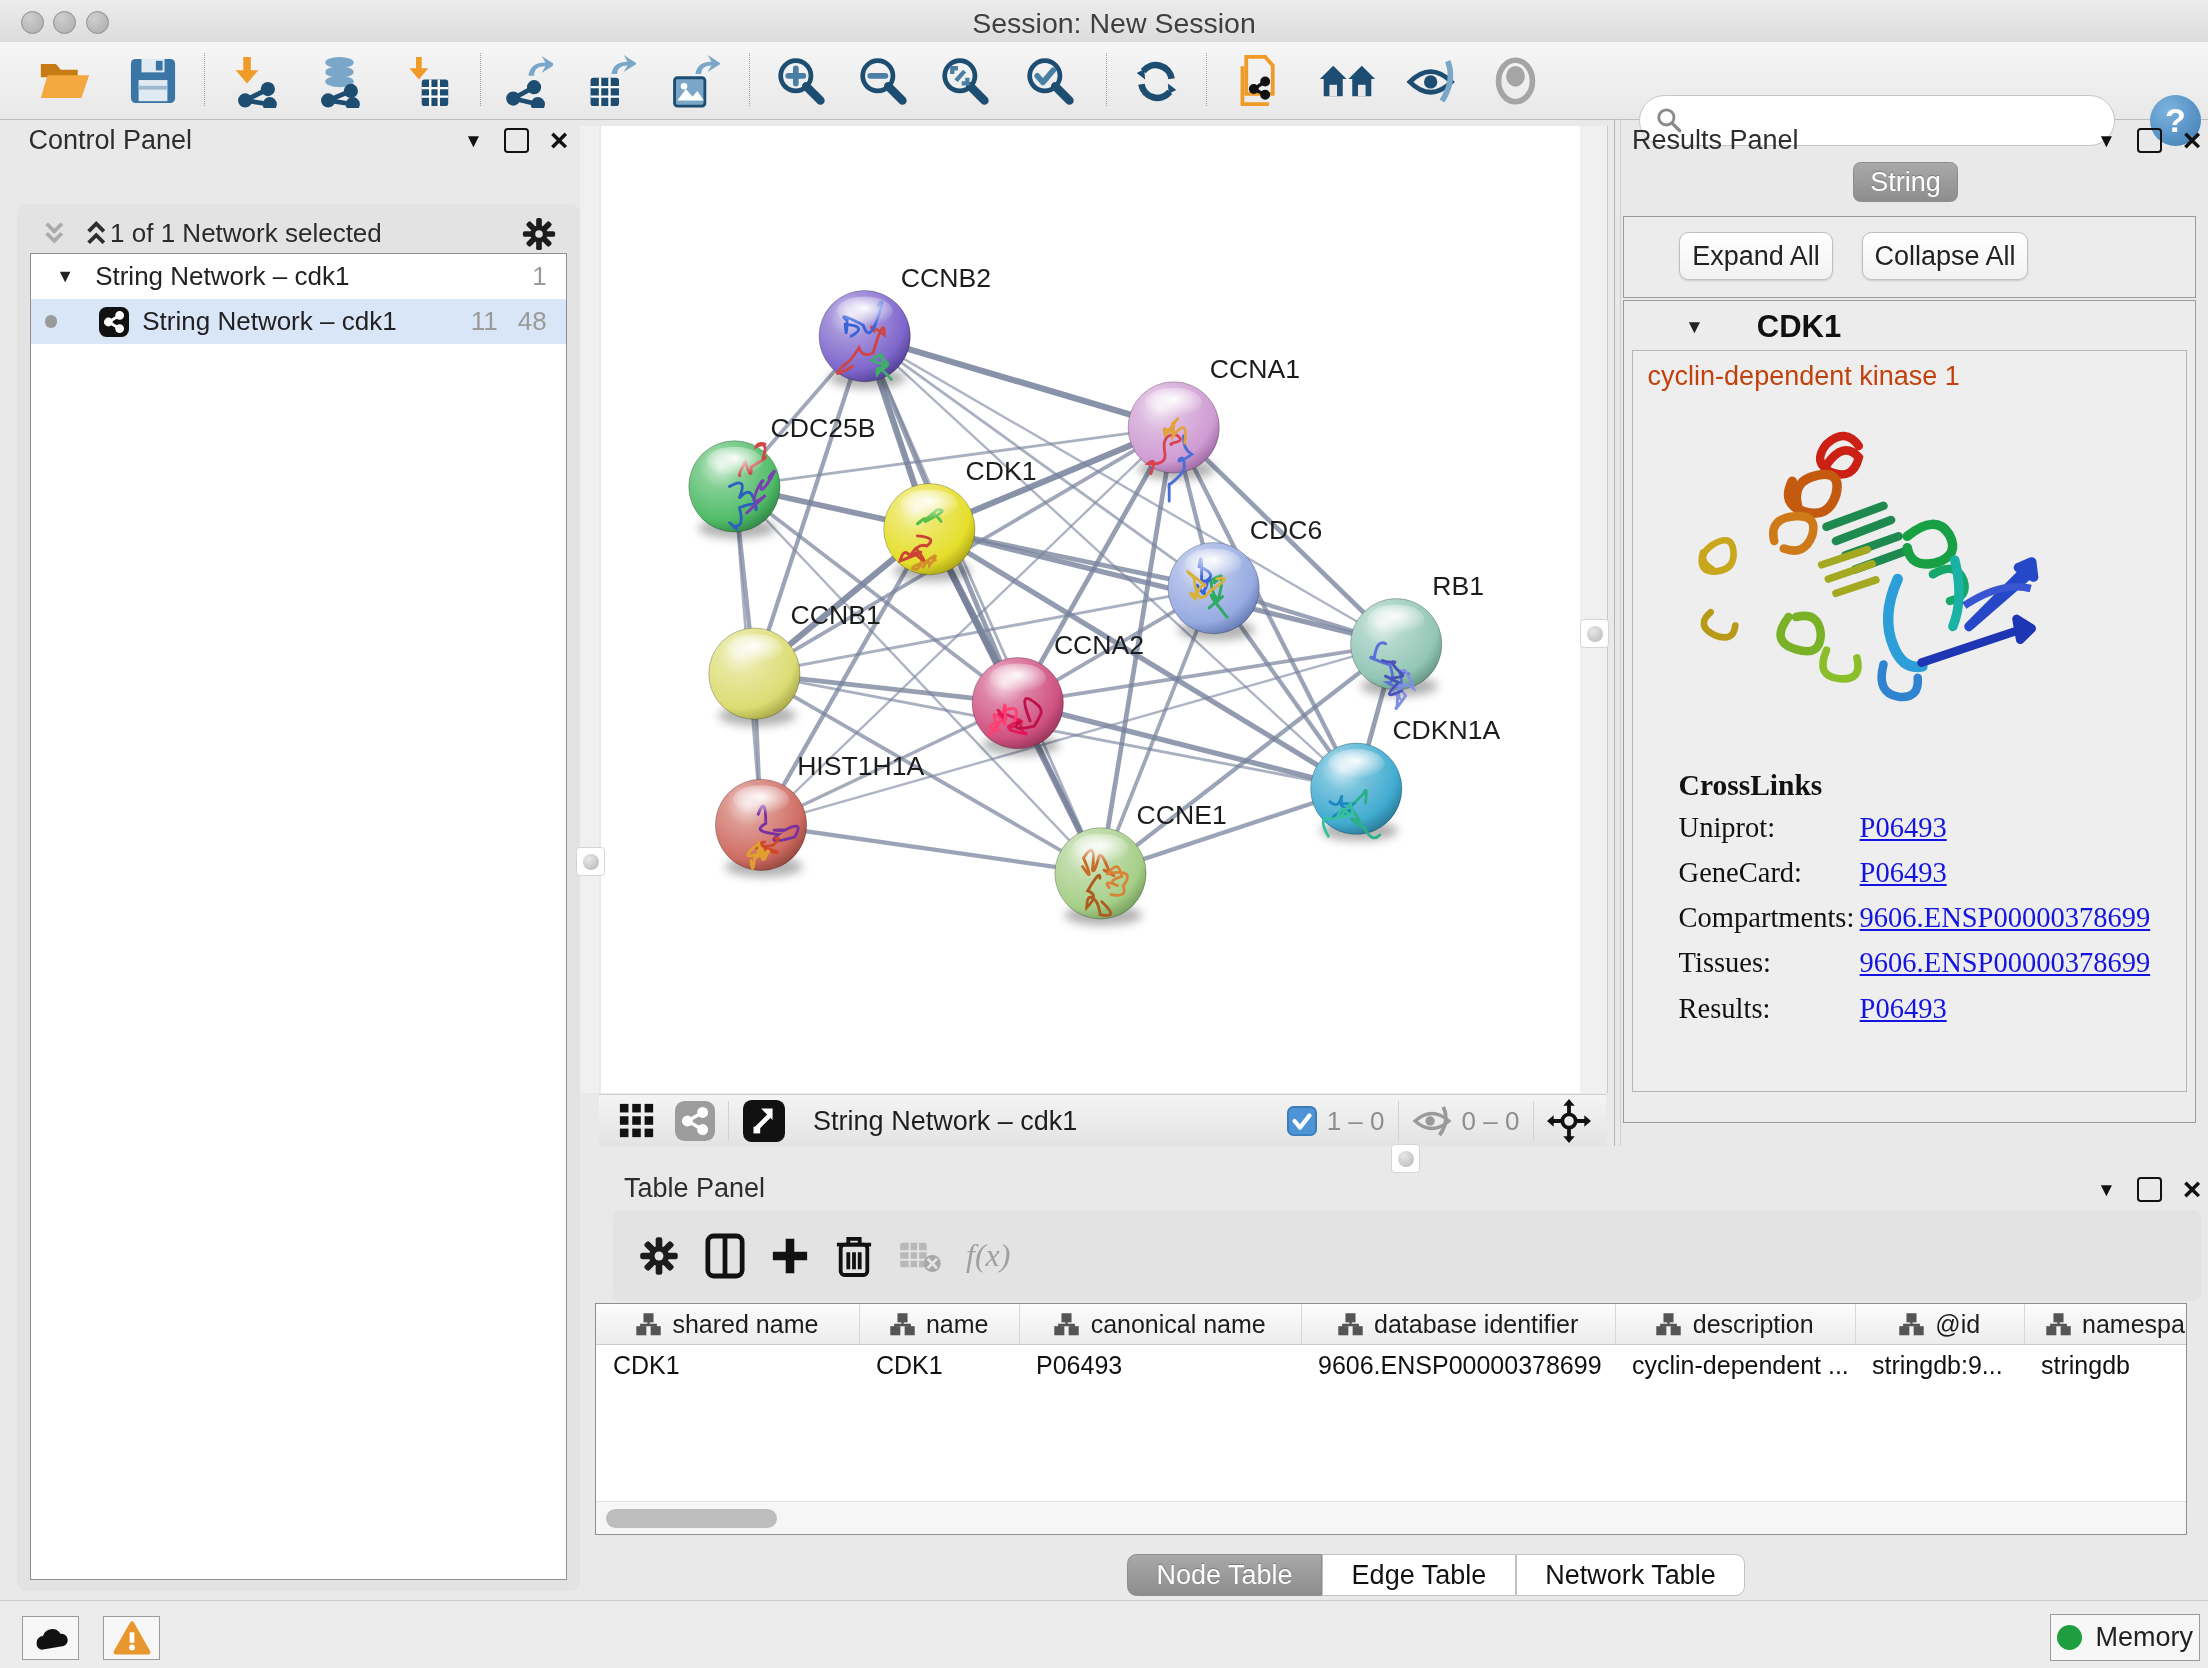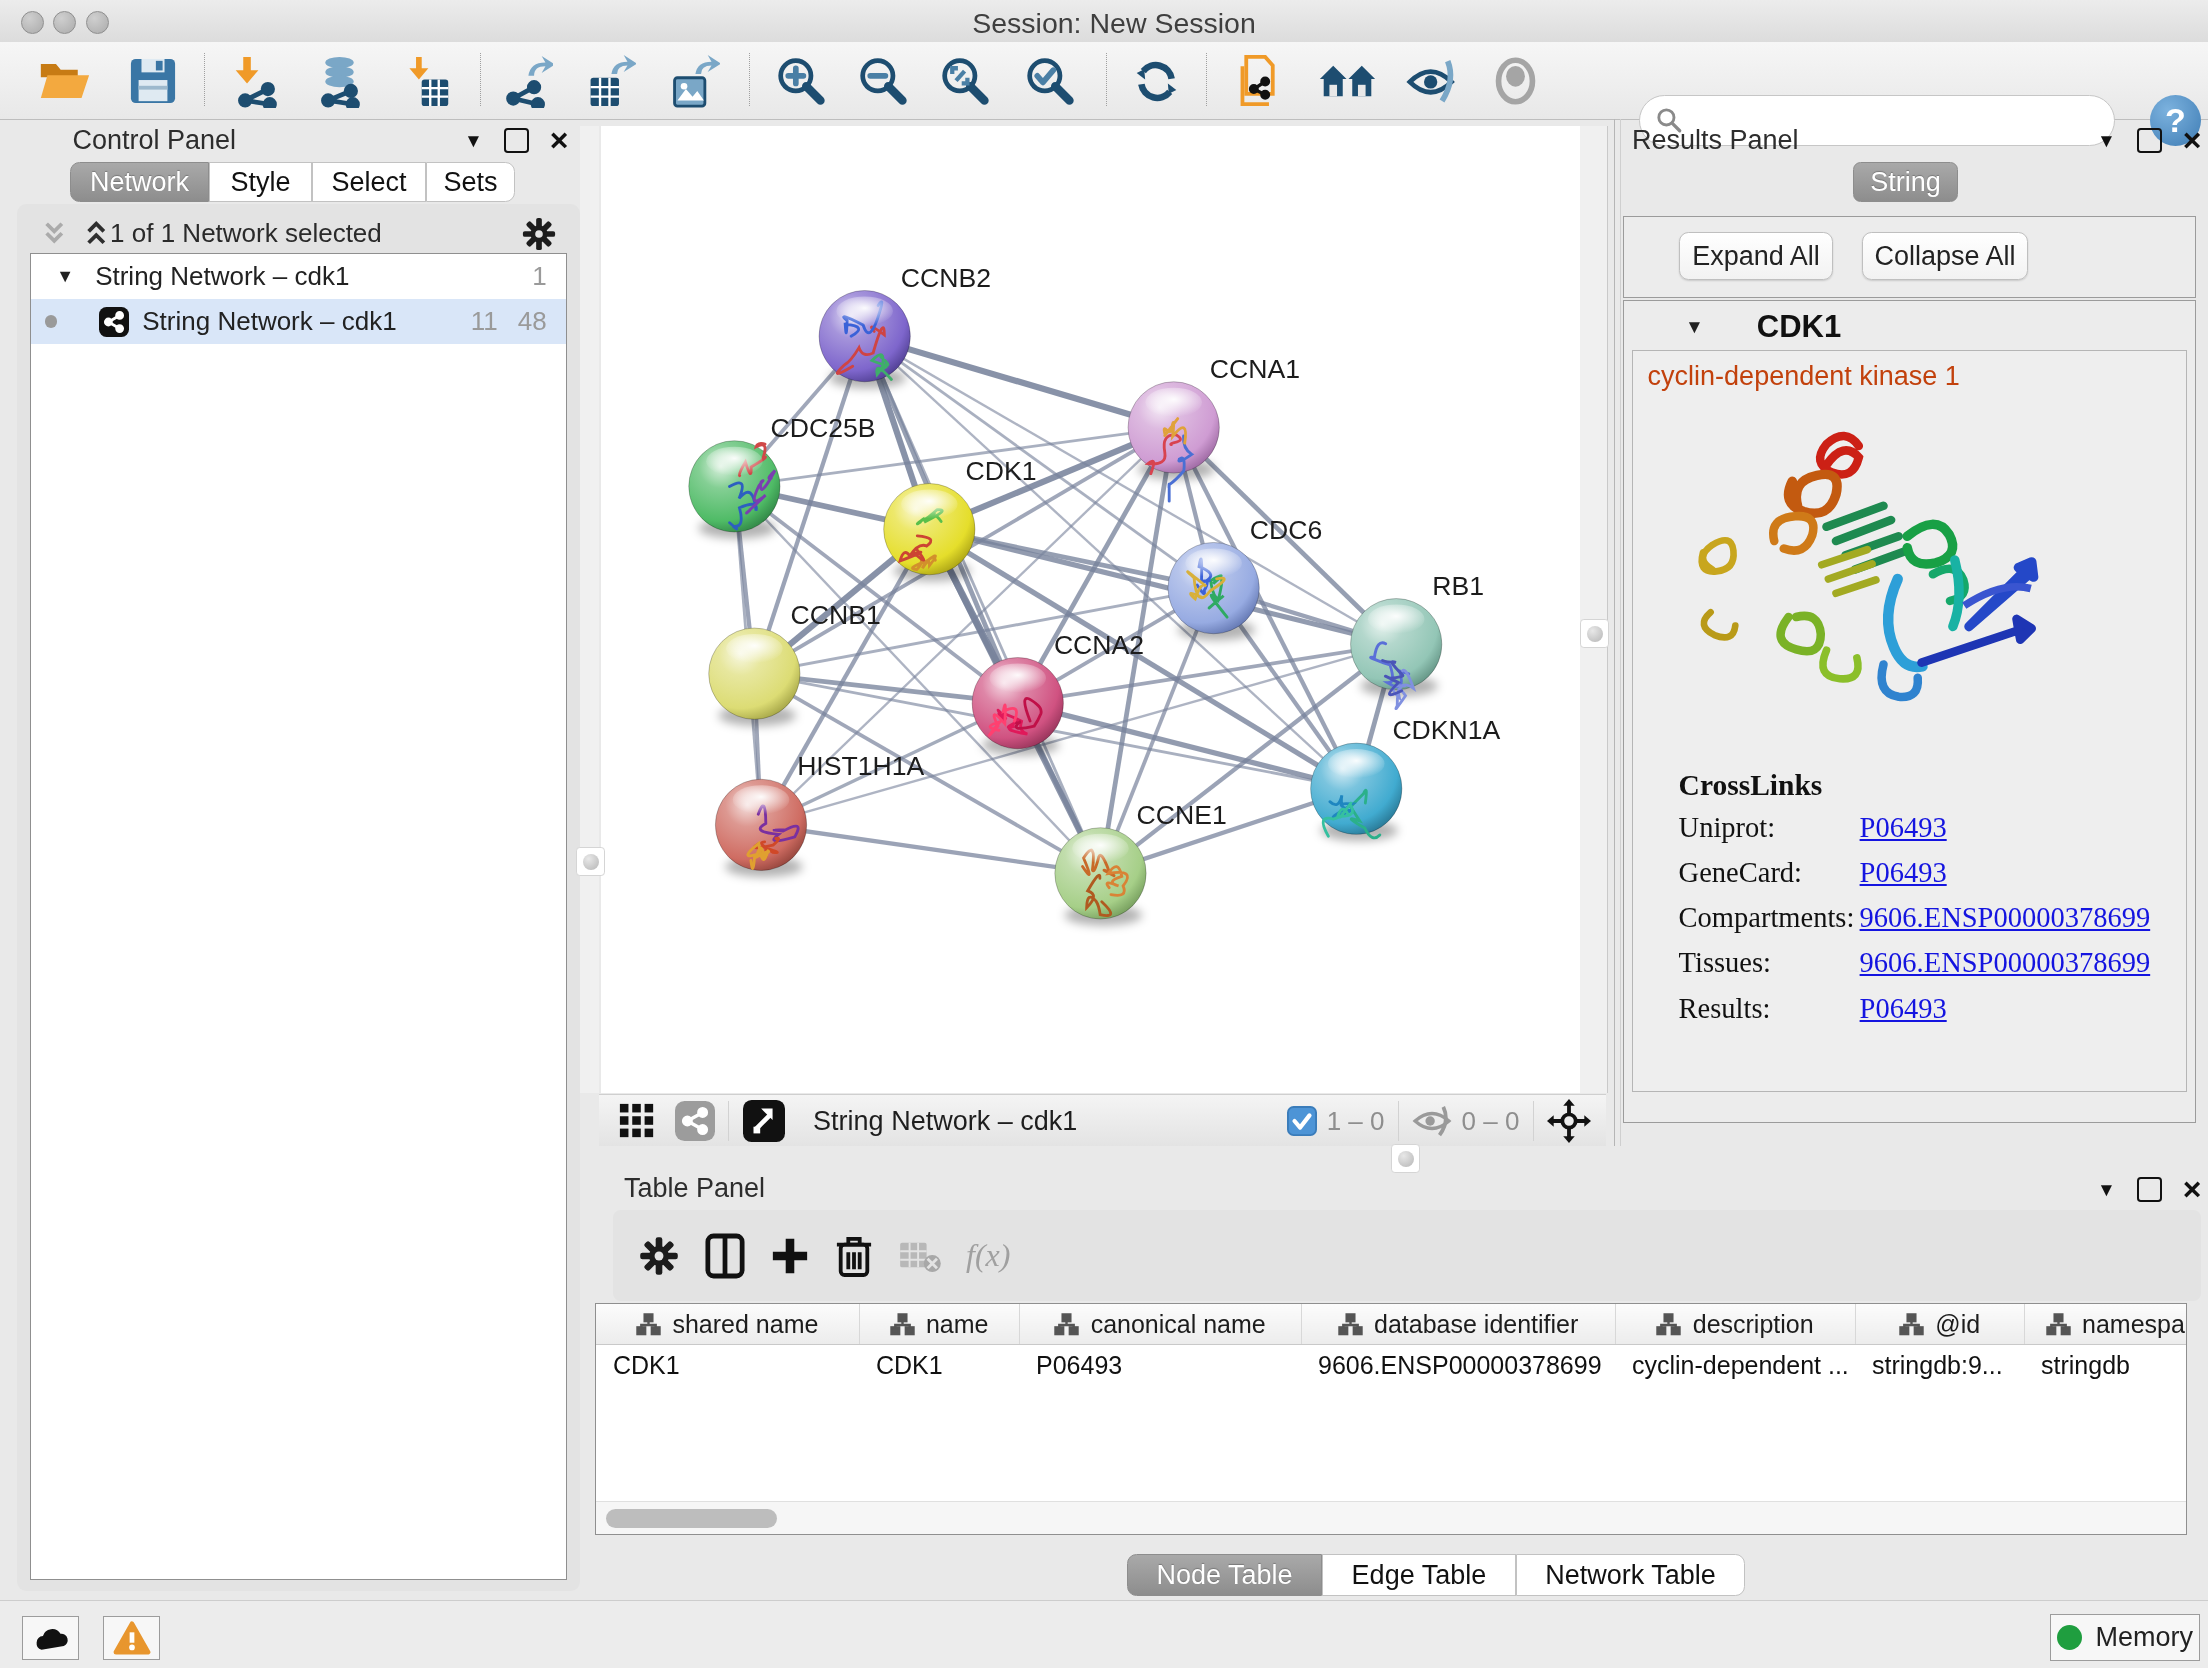--- a/index.html
+++ b/index.html
@@ -25,21 +25,21 @@
   
   .panel-title{font-size:27px;color:#2d2d2d;}
   .panel-btns{position:absolute;display:flex;align-items:center;gap:21px;}
   .pb-arrow{font-size:19px;color:#111;}
   .pb-float{width:21px;height:21px;border:2.9px solid #111;border-radius:3.8px;}
   .pb-close{font-size:32px;font-weight:900;color:#111;line-height:21px;}
   .seg-tab{height:40px;display:flex;align-items:center;justify-content:center;font-size:27px;
            background:#fff;border:1px solid #c2c2c2;cursor:pointer;color:#111;box-sizing:border-box;}
   .seg-sel{background:linear-gradient(#a9a9a9,#8d8d8d);color:#fff;text-shadow:0 -1px 1px rgba(0,0,0,.25);border-color:#8d8d8d;}
   
-  #cp-hdr-title{left:28.5px;top:125px;margin-left:44px;}
+  #cp-hdr-title{left:28.5px;top:125px;}
   #cp-body{left:17px;top:204px;width:563px;height:1387px;background:#e3e3e3;border-radius:9.5px;}
   #cp-subhdr{position:absolute;left:9.5px;top:9.5px;right:9.5px;height:40px;display:flex;align-items:center;}
   #cp-list{position:absolute;left:13.3px;top:49px;right:13.3px;bottom:11.4px;background:#fff;border:1.9px solid #8f8f8f;}
   .cp-row{position:relative;height:45px;display:flex;align-items:center;font-size:26px;}
   .cp-row .cnt{position:absolute;color:#9a9a9a;}
   #cp-row2{background:#d9e6f8;}
   
   #canvas{left:601px;top:126px;width:979px;height:967px;background:#fff;}
   #strip-left{left:580px;top:126px;width:19px;height:967px;background:#f0f0f0;}
   #strip-right{left:1580px;top:126px;width:27px;height:967px;background:#f0f0f0;border-right:1.9px solid #c9c9c9;}
@@ -268,26 +268,20 @@
       <input id="search-input" placeholder="" style="">
     </div>
     <div id="help-btn">?</div>
   </div>
 
   <div class="abs panel-title" id="cp-hdr-title">Control Panel</div>
   <div class="panel-btns" style="left:464px;top:128px">
     <span class="pb-arrow">▼</span>
     <span class="pb-float"></span>
     <span class="pb-close">×</span>
-  </div>
-  <div class="abs" style="left:70px;top:162px;display:flex">
-    <div class="seg-tab seg-sel" style="width:139px;border-radius:9.5px 0 0 9.5px">Network</div>
-    <div class="seg-tab" style="width:103px">Style</div>
-    <div class="seg-tab" style="width:114px">Select</div>
-    <div class="seg-tab" style="width:89px;border-radius:0 9.5px 9.5px 0">Sets</div>
   </div>
   <div id="cp-body" class="abs">
     <div id="cp-subhdr">
       <svg width="28.5" height="28.5" viewBox="0 0 30 30" style="margin-left:13.3px">
           <path d="M7 5 l8 8 8 -8 M7 15 l8 8 8 -8" fill="none" stroke="#ababab" stroke-width="4"></path>
         </svg>
       <svg width="28.5" height="28.5" viewBox="0 0 30 30" style="margin-left:13.3px">
           <path d="M7 13 l8 -8 8 8 M7 25 l8 -8 8 8" fill="none" stroke="#2e2e2e" stroke-width="4"></path>
         </svg>
       <div style="flex:1;text-align:left;font-size:26px;color:#2a2a2a">1 of 1 Network selected</div>

